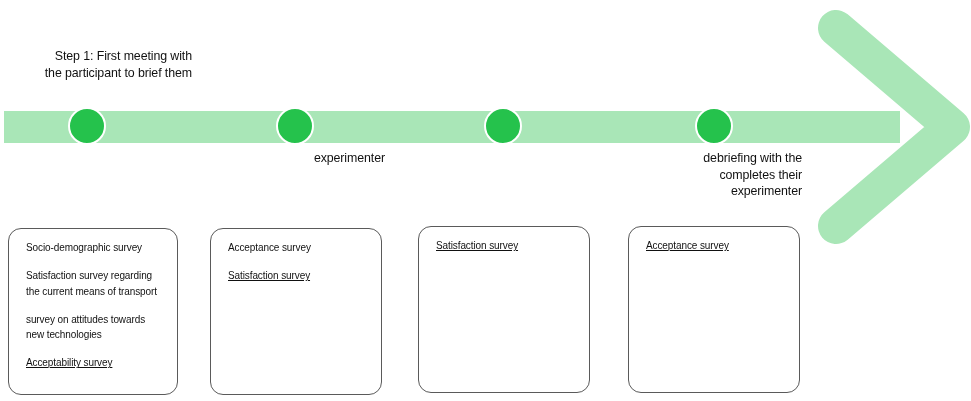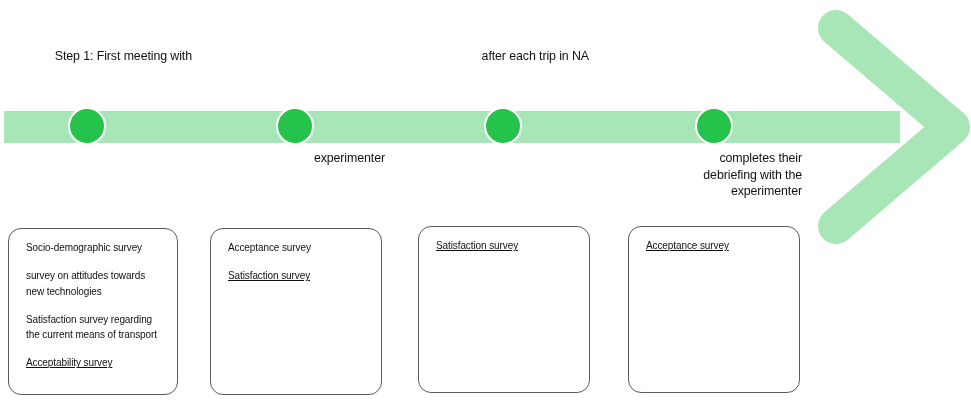--- a/index.html
+++ b/index.html
@@ -88,40 +88,40 @@
     <path d="M 836 28 L 952 127 L 836 226" fill="none" stroke="#a9e6b7" stroke-width="36" stroke-linecap="round" stroke-linejoin="round"></path>
   </svg>
 
   <div class="step-node" style="left:68px; top:107px;"></div>
   <div class="step-node" style="left:276px; top:107px;"></div>
   <div class="step-node" style="left:484px; top:107px;"></div>
   <div class="step-node" style="left:695px; top:107px;"></div>
 
   <div class="step-caption" style="left:0px; top:48px; width:192px;">
     <div>Step 1: First meeting with</div>
+    <div>the participant to brief them</div>
   </div>
 
   <div class="step-caption" style="left:209px; top:150px; width:176px;">
     <div>experimenter</div>
   </div>
 
   <div class="step-caption" style="left:419px; top:48px; width:170px;">
-    <div>after each trip in NA</div>
   </div>
 
   <div class="step-caption" style="left:630px; top:150px; width:172px;">
+    <div>debriefing with the</div>
     <div>completes their</div>
-    <div>debriefing with the</div>
     <div>experimenter</div>
   </div>
 
   <div class="survey-box" style="left:8px; top:228px; width:170px; height:167px;">
     <p class="survey-item">Socio-demographic survey</p>
+    <p class="survey-item">Satisfaction survey regarding the current means of transport</p>
     <p class="survey-item">survey on attitudes towards new technologies</p>
-    <p class="survey-item">Satisfaction survey regarding the current means of transport</p>
     <p class="survey-item">Acceptability survey</p>
   </div>
 
   <div class="survey-box" style="left:210px; top:228px; width:172px; height:167px;">
     <p class="survey-item">Acceptance survey</p>
     <p class="survey-item">Satisfaction survey</p>
   </div>
 
   <div class="survey-box" style="left:418px; top:226px; width:172px; height:167px;">
     <p class="survey-item">Satisfaction survey</p>

